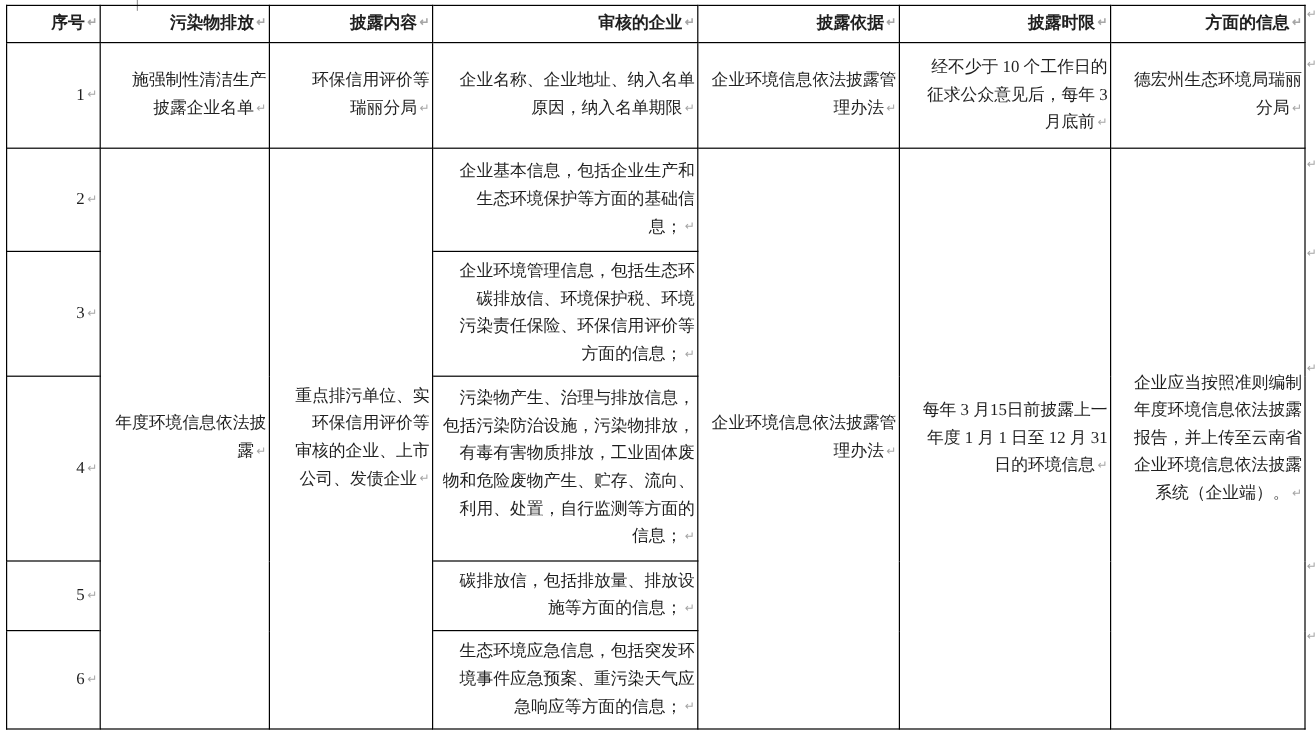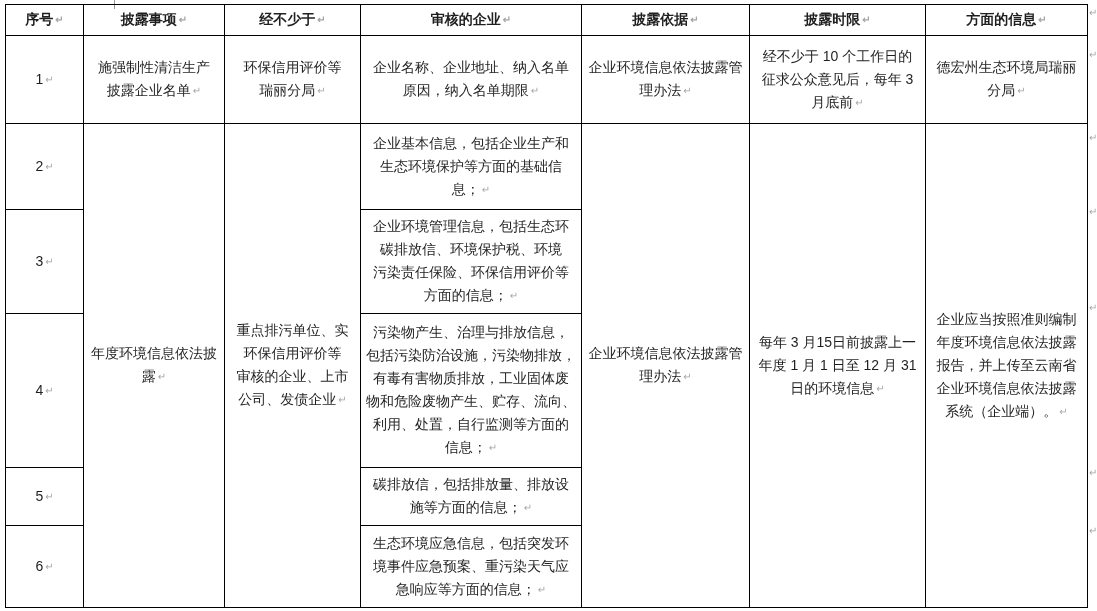--- a/index.html
+++ b/index.html
@@ -12,26 +12,27 @@
     overflow:hidden;
   }
   table.doc{
     position:absolute;left:5px;top:4px;
     width:1082px;
     border-collapse:collapse;
     table-layout:fixed;
   }
   table.doc th, table.doc td{
     border:1px solid #000000;
-    text-align:center;
+    text-align:right;
     vertical-align:middle;
     padding:0 2px;
     font-size:14px;
     line-height:23px;
     font-weight:normal;
+    font-family:Liberation Serif, serif;
   }
   table.doc th{
     font-weight:bold;
     height:30px;
     line-height:16px;
   }
   .t{
     white-space:pre-line;
     display:inline;
   }
@@ -71,22 +72,22 @@
         <col style="width:136px">
       <col style="width:221px">
         <col style="width:168px">
         <col style="width:176px">
       <col style="width:162px">
     </colgroup>
 
     <tbody>
         <tr>
       <th><span class="t">序号</span><span class="pm">↵</span></th>
-      <th><span class="t">披露事项</span><span class="pm">↵</span></th>
-      <th><span class="t">经不少于</span><span class="pm">↵</span></th>
+      <th><span class="t">污染物排放</span><span class="pm">↵</span></th>
+      <th><span class="t">披露内容</span><span class="pm">↵</span></th>
       <th><span class="t">审核的企业</span><span class="pm">↵</span></th>
       <th><span class="t">披露依据</span><span class="pm">↵</span></th>
       <th><span class="t">披露时限</span><span class="pm">↵</span></th>
       <th><span class="t">方面的信息</span><span class="pm">↵</span></th>
     </tr>
 
     <tr style="height:88px">
       <td><span class="t">1</span><span class="pm">↵</span></td>
       <td><span class="t">施强制性清洁生产
 披露企业名单</span><span class="pm">↵</span></td>

